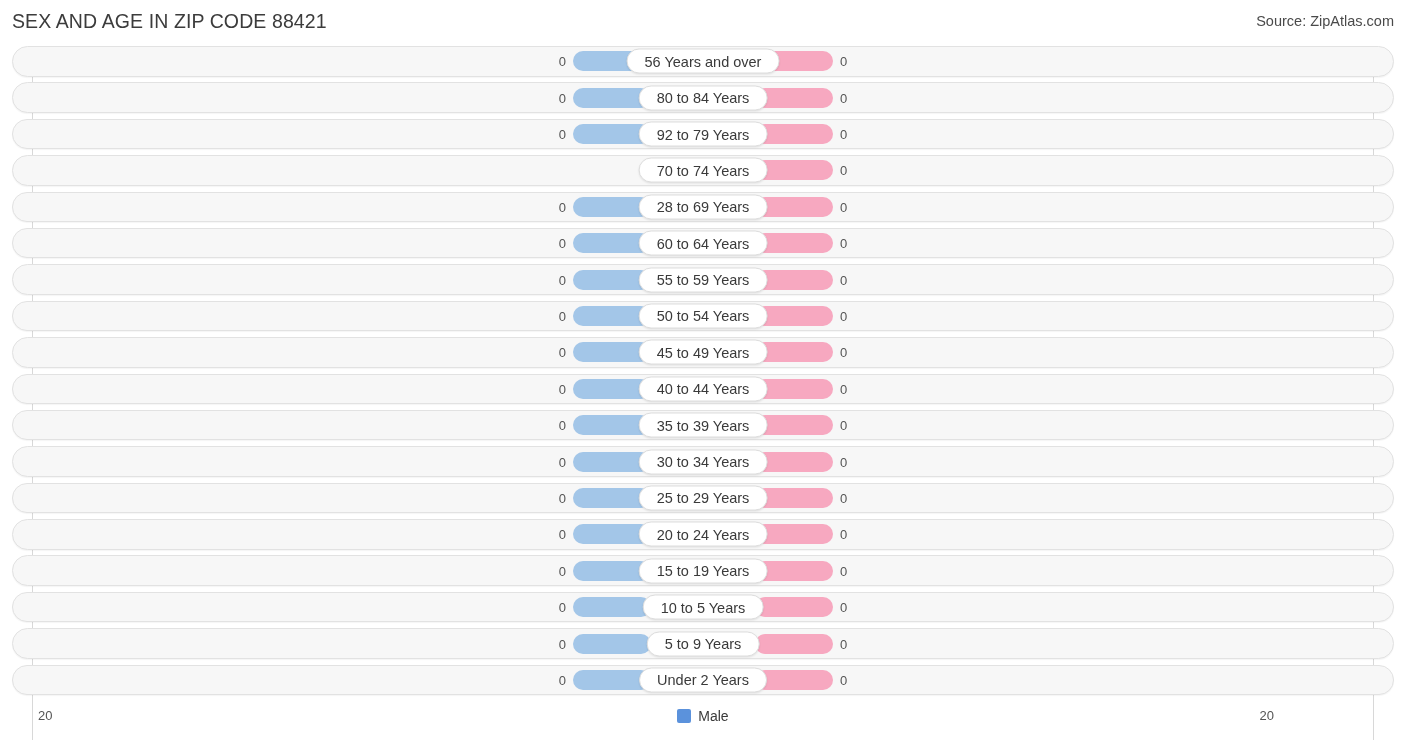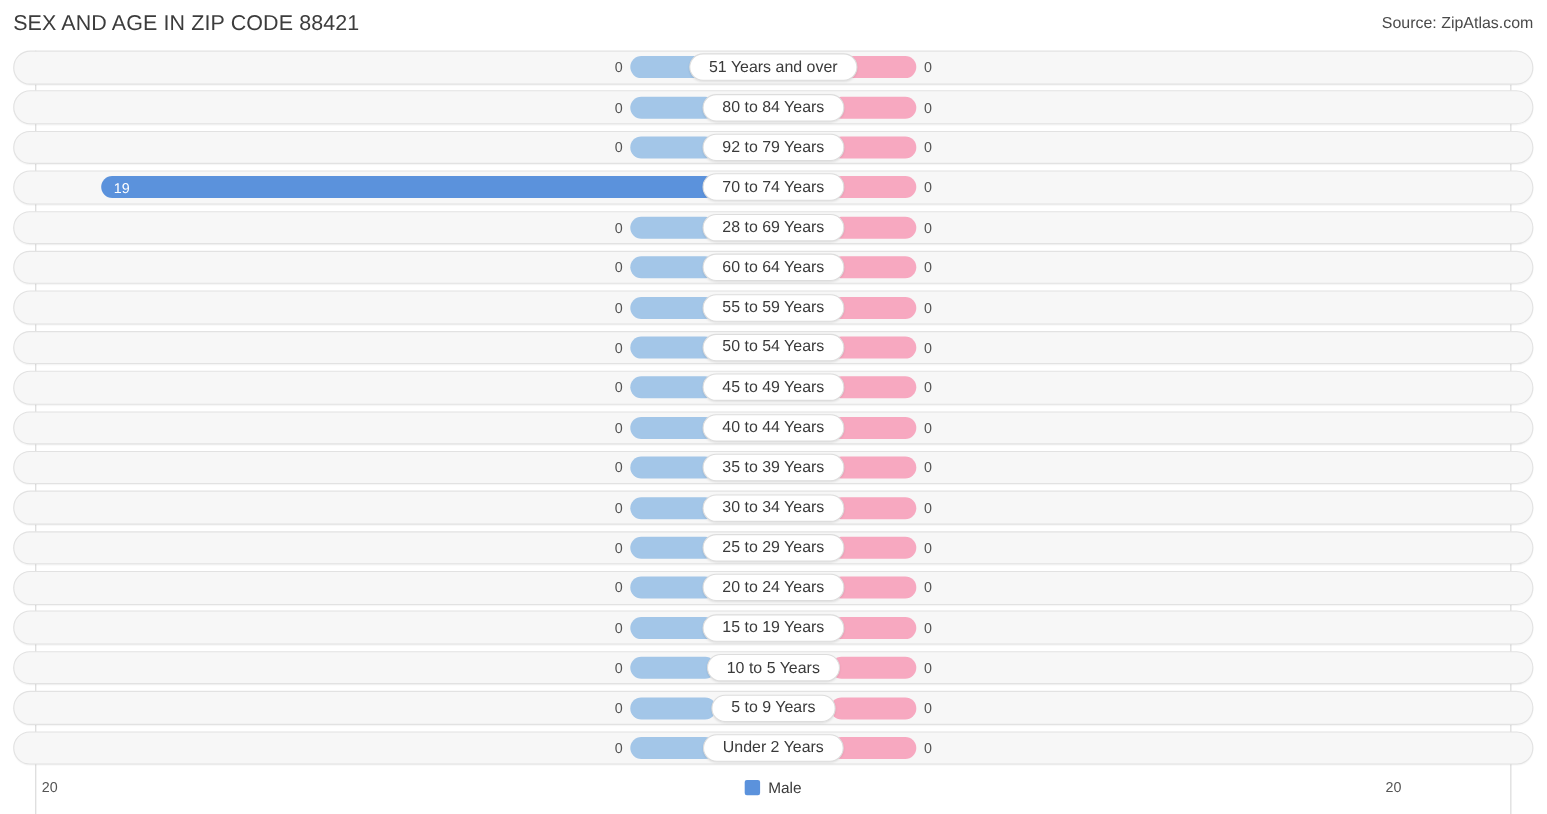--- a/index.html
+++ b/index.html
@@ -198,21 +198,21 @@
     <div class="gridline right"></div>
     <div class="rows" id="rows-container">
         <div class="row">
           <div class="row-inner">
             <div class="bar bar-male" style="width: 78px;">
               <span class="val val-male">0</span>
             </div>
             <div class="bar bar-female" style="width: 78px;">
               <span class="val val-female">0</span>
             </div>
-            <div class="age-pill">51 Years and over</div>
+            <div class="age-pill">56 Years and over</div>
           </div>
         </div>
         <div class="row">
           <div class="row-inner">
             <div class="bar bar-male" style="width: 78px;">
               <span class="val val-male">0</span>
             </div>
             <div class="bar bar-female" style="width: 78px;">
               <span class="val val-female">0</span>
             </div>
@@ -225,23 +225,20 @@
               <span class="val val-male">0</span>
             </div>
             <div class="bar bar-female" style="width: 78px;">
               <span class="val val-female">0</span>
             </div>
             <div class="age-pill">92 to 79 Years</div>
           </div>
         </div>
         <div class="row">
           <div class="row-inner">
-            <div class="bar bar-male highlight" style="width: 558.6px;">
-              <span class="val inside">19</span>
-            </div>
             <div class="bar bar-female" style="width: 78px;">
               <span class="val val-female">0</span>
             </div>
             <div class="age-pill">70 to 74 Years</div>
           </div>
         </div>
         <div class="row">
           <div class="row-inner">
             <div class="bar bar-male" style="width: 78px;">
               <span class="val val-male">0</span>

